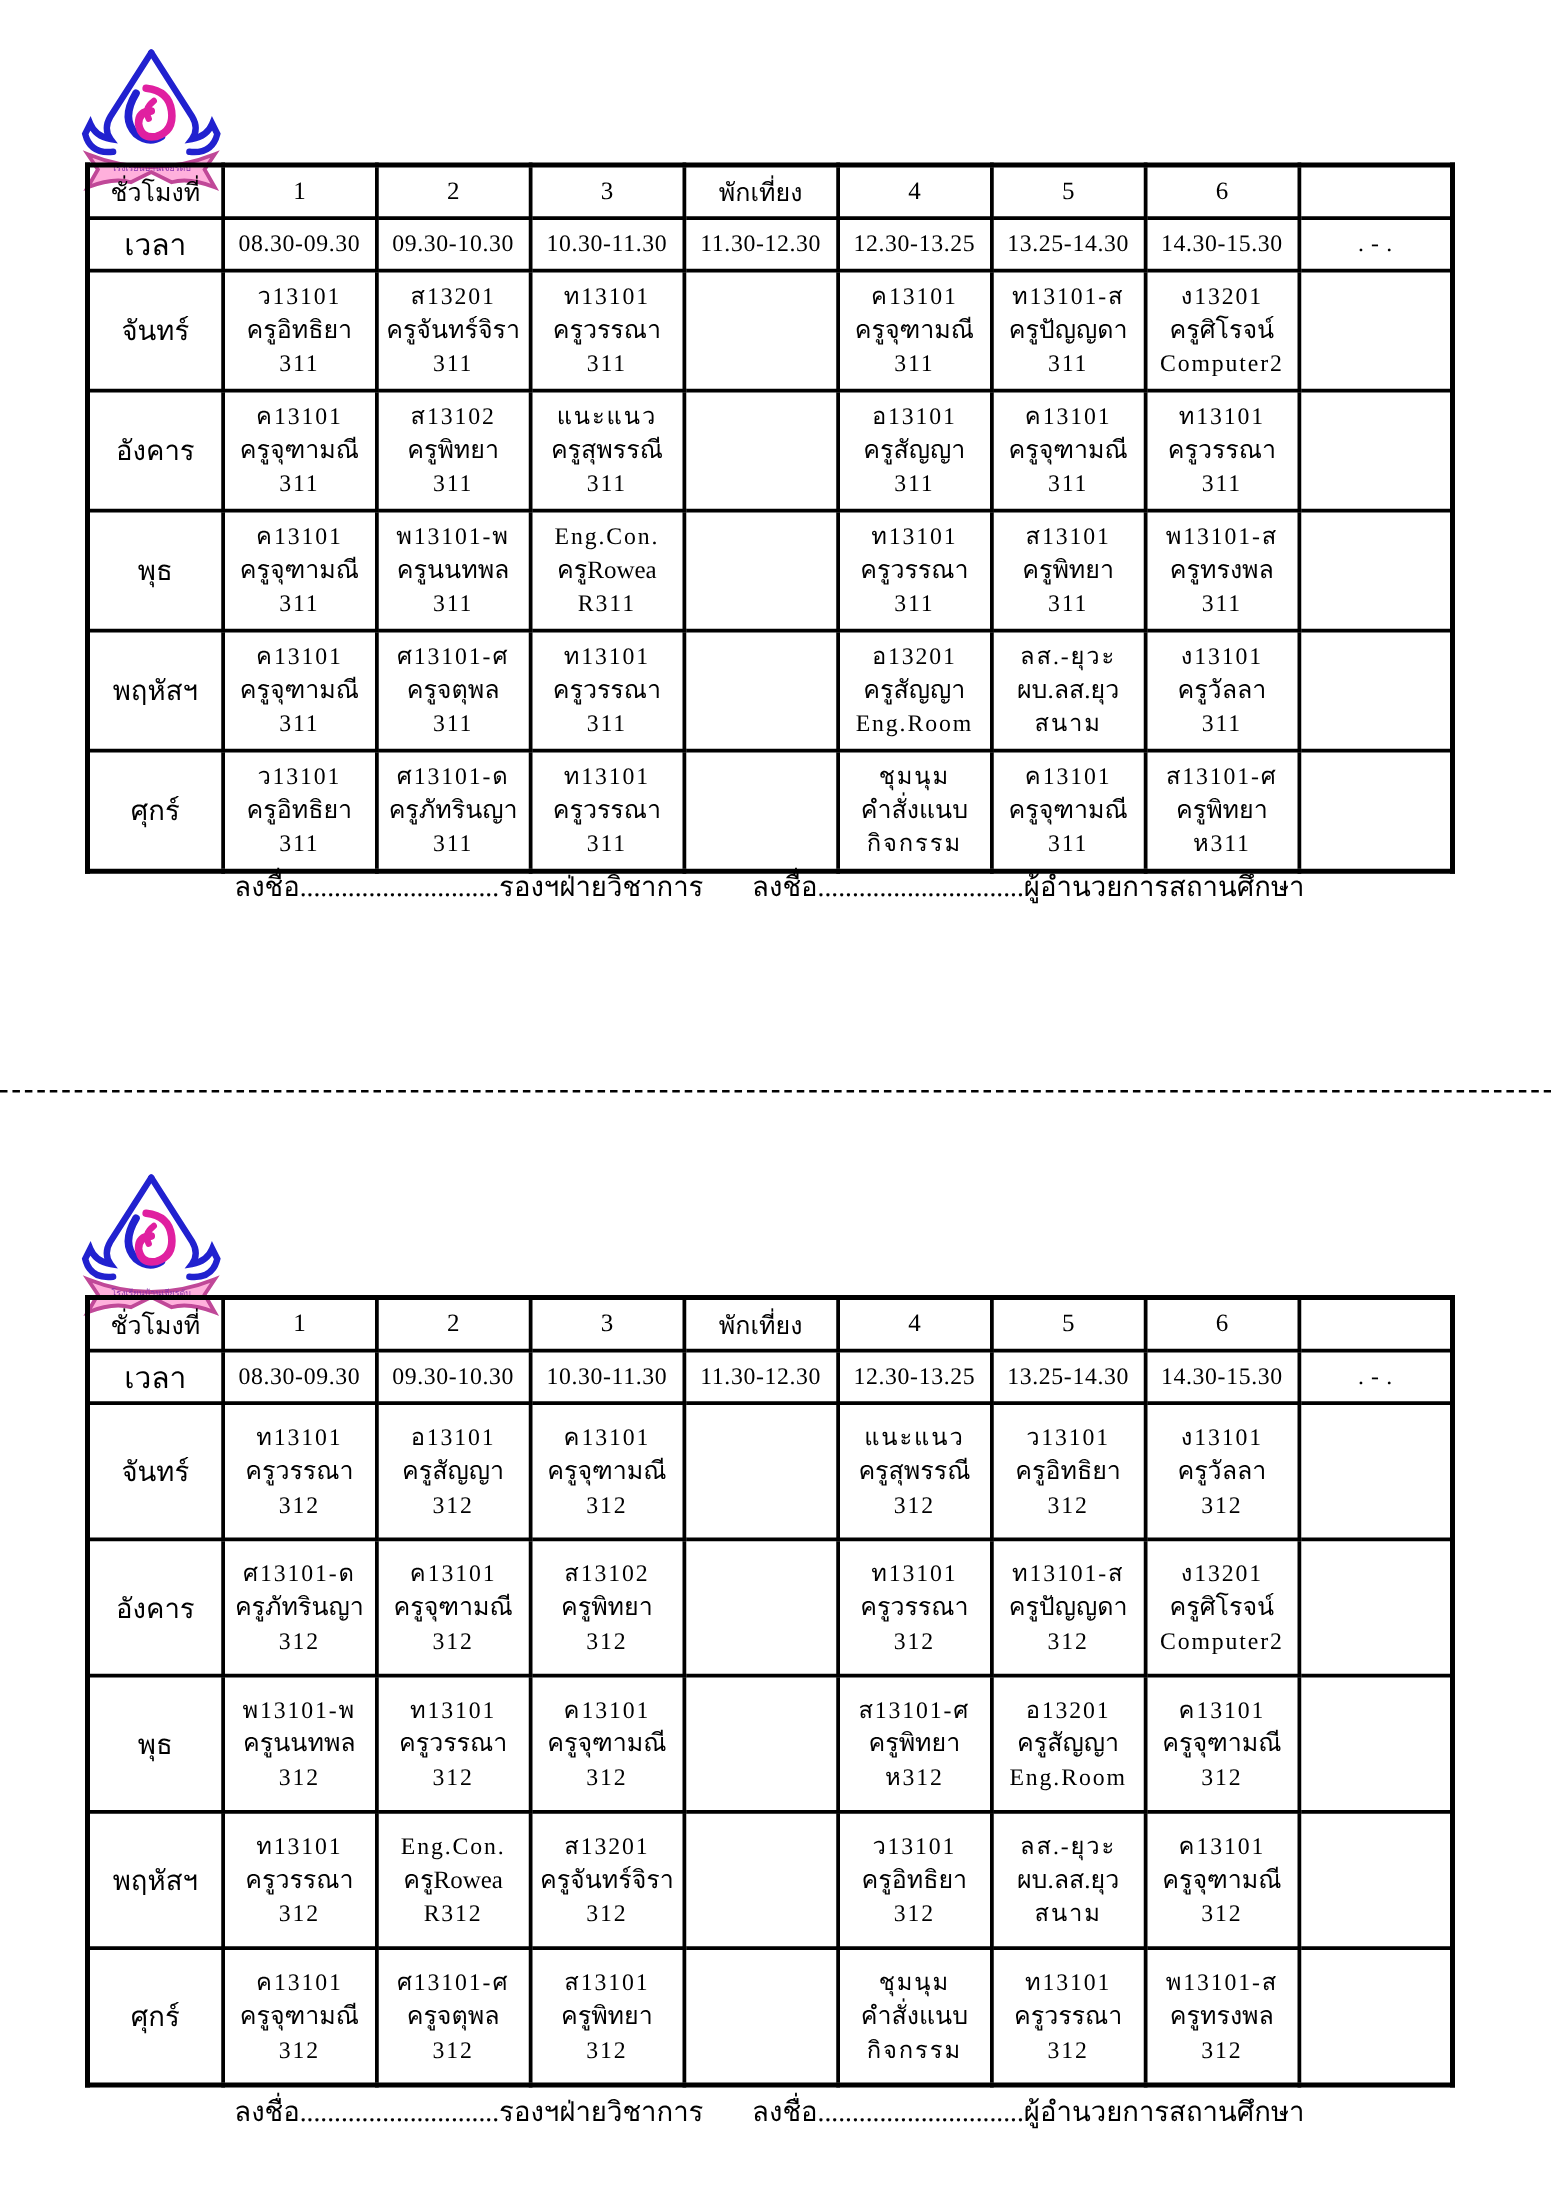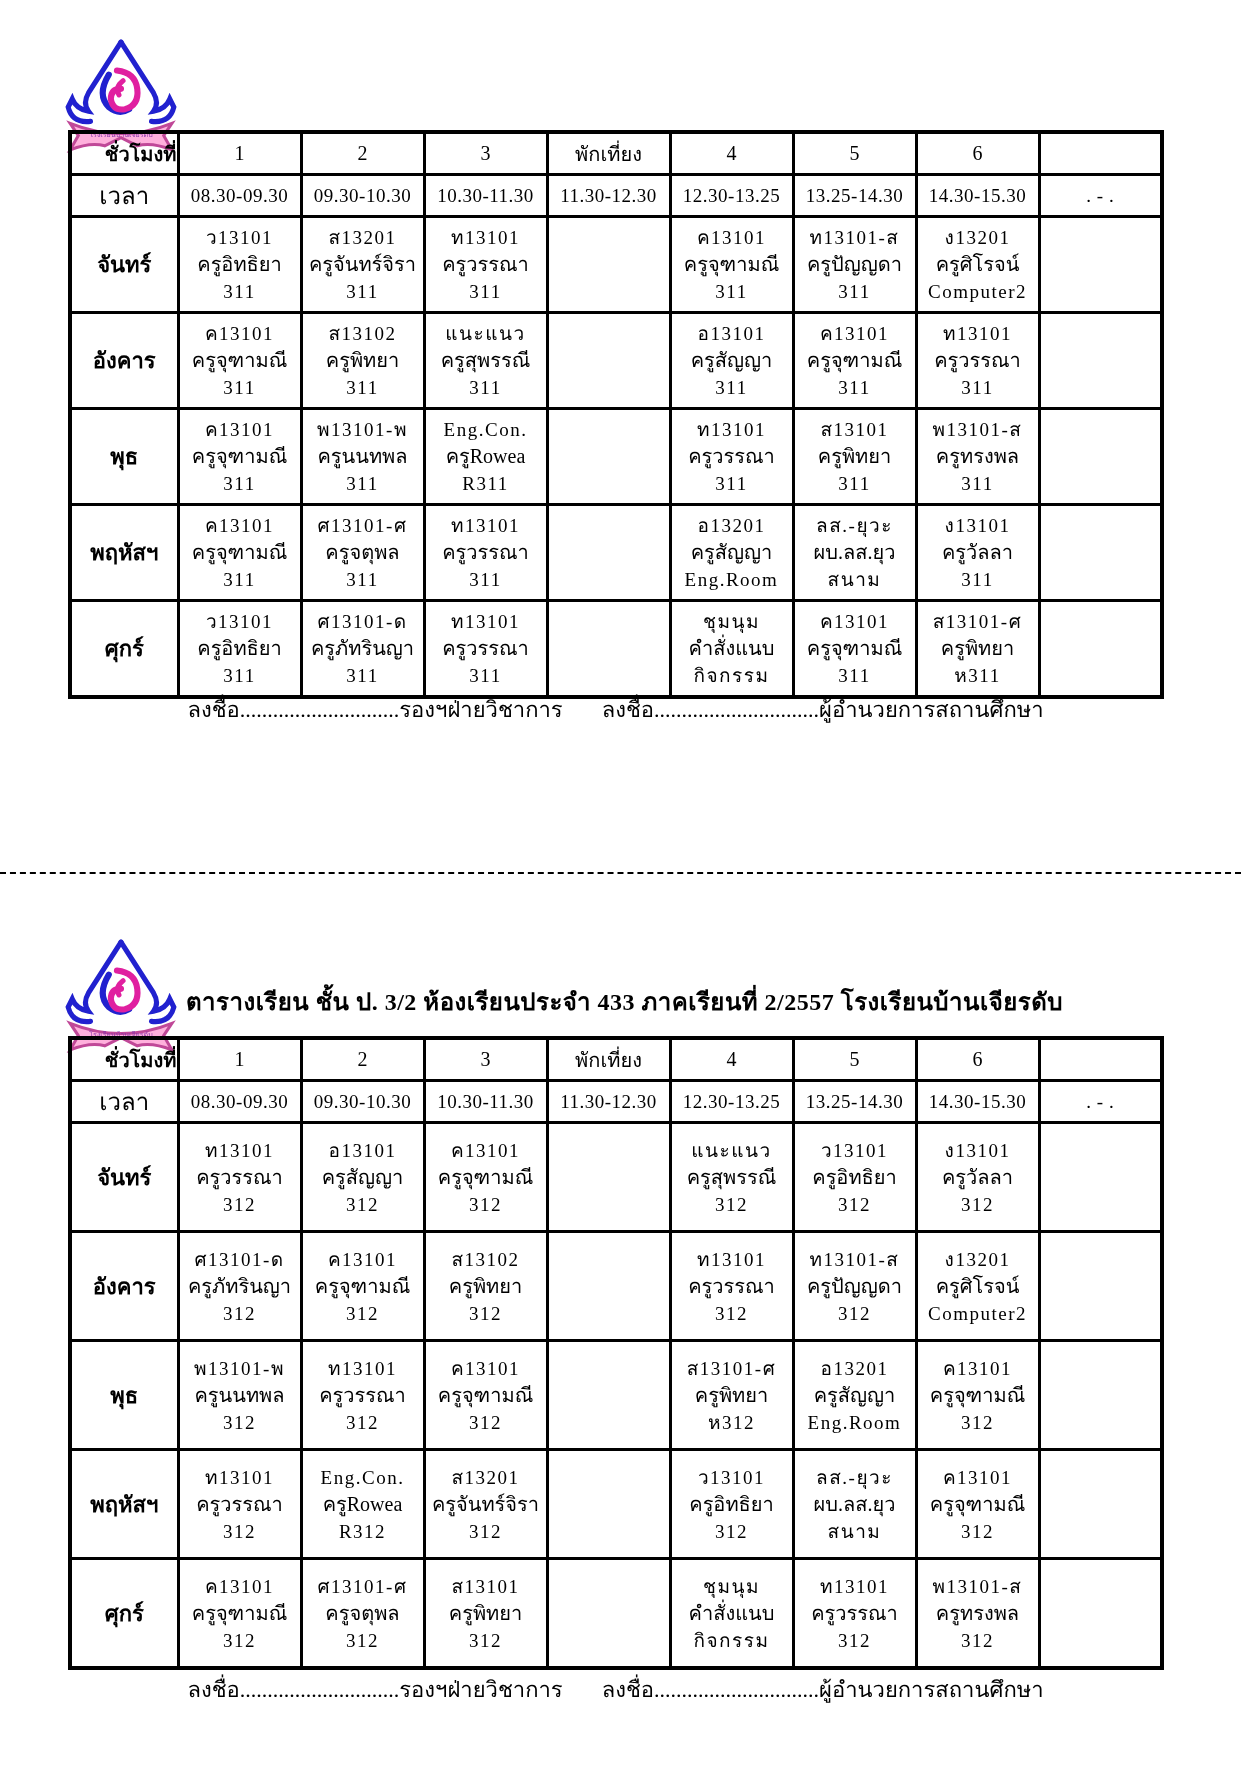--- a/index.html
+++ b/index.html
@@ -20,24 +20,24 @@
     position:absolute;left:68px;border-collapse:collapse;table-layout:fixed;
     border:4px solid #000;
   }
   .s1 table.timetable{top:130px;}
   .s2 table.timetable{top:136px;}
   .timetable th,.timetable td{
     border:3px solid #000;text-align:center;vertical-align:middle;padding:0;
     overflow:hidden;
   }
   .period-row th{height:39px;font-size:20px;font-weight:normal;}
-  .period-row th.day-col{font-weight:bold;text-align:right;}
+  .period-row th.day-col{font-weight:normal;}
   .time-row th{height:27px;font-size:24px;font-weight:normal;}
   .time-row td{height:27px;font-size:19px;letter-spacing:.5px;}
-  .day-row th{font-size:22px;font-weight:bold;}
+  .day-row th{font-size:22px;font-weight:normal;}
   .s1 .day-row th,.s1 .day-row td{height:93px;}
   .s2 .day-row th,.s2 .day-row td{height:106px;}
   .course-line{line-height:27px;font-size:20px;}
   .cl0,.cl2{font-size:19px;letter-spacing:1.5px;}
   .sig{
     position:absolute;left:68px;width:1095px;display:flex;
     justify-content:center;gap:39px;font-size:22px;white-space:nowrap;
   }
   .s1 .sig{top:692px;}
   .s2 .sig{top:772px;}
@@ -293,21 +293,20 @@
         <g fill="none" stroke-linecap="round">
           <path d="M50 38 Q38 58 50 70 Q60 78 70 72" stroke="#2121cf" stroke-width="6"></path>
           <path d="M58 34 Q76 36 78 52 Q80 68 66 72 Q54 74 52 62 Q52 52 62 52" stroke="#e020a0" stroke-width="6"></path>
           <path d="M64 44 Q56 50 60 58" stroke="#e020a0" stroke-width="5"></path>
         </g>
         <g>
           <path d="M12 86 Q62 106 112 86 L104 98 L112 112 Q92 104 78 108 L62 100 L46 108 Q32 104 12 112 L20 98 Z" fill="#ffb0dc" stroke="#c04898" stroke-width="3"></path>
           <text x="62" y="99" text-anchor="middle" font-size="7" fill="#8833aa">โรงเรียนบ้านเจียรดับ</text>
         </g>
       </svg>
-      <div class="title">ตารางเรียน ชั้น ป. 3/2 ห้องเรียนประจำ 433 ภาคเรียนที่ 2/2557 โรงเรียนบ้านเจียรดับ</div>
       <table class="timetable">
         <colgroup>
           <col style="width: 108px;">
           <col style="width: 123px;">
           <col style="width: 123px;">
           <col style="width: 123px;">
           <col style="width: 123px;">
           <col style="width: 123px;">
           <col style="width: 123px;">
           <col style="width: 123px;">

